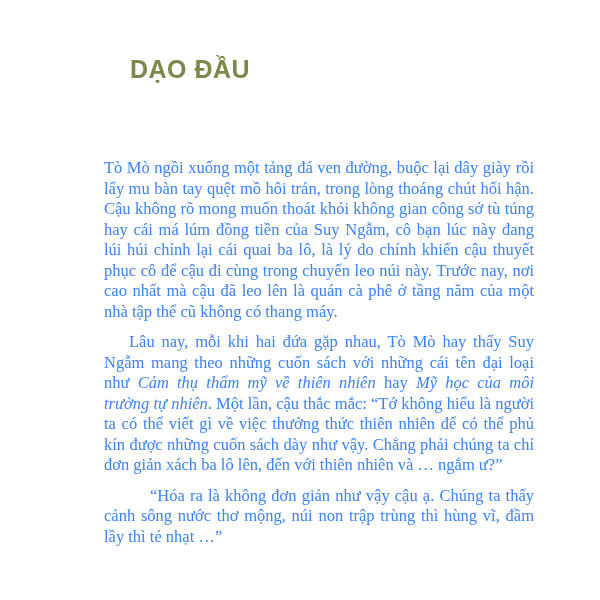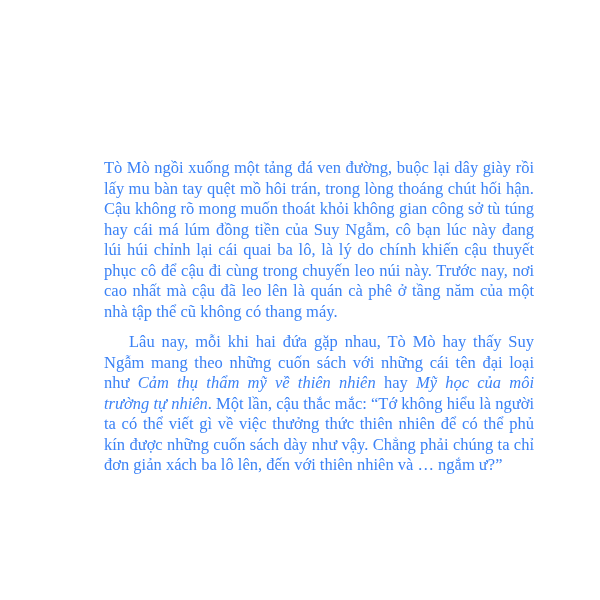--- a/index.html
+++ b/index.html
@@ -45,17 +45,19 @@
   }
   .indent-none   { text-indent: 0; }
   .indent-small  { text-indent: 25px; }
   .indent-large  { text-indent: 46px; }
   .seg-italic    { font-style: italic; margin-top: 47px; }
 </style>
 </head>
 <body>
 
 <div class="page">
+  <h1 class="chapter-title" style="color: rgb(123, 138, 74);">DẠO ĐẦU</h1>
   <div class="body-text" id="paragraphs">
       <p class="indent-none"><span class="seg-regular">Tò Mò ngồi xuống một tảng đá ven đường, buộc lại dây giày rồi lấy mu bàn tay quệt mồ hôi trán, trong lòng thoáng chút hối hận. Cậu không rõ mong muốn thoát khỏi không gian công sở tù túng hay cái má lúm đồng tiền của Suy Ngẫm, cô bạn lúc này đang lúi húi chỉnh lại cái quai ba lô, là lý do chính khiến cậu thuyết phục cô để cậu đi cùng trong chuyến leo núi này. Trước nay, nơi cao nhất mà cậu đã leo lên là quán cà phê ở tầng năm của một nhà tập thể cũ không có thang máy.</span></p>
       <p class="indent-small"><span class="seg-regular">Lâu nay, mỗi khi hai đứa gặp nhau, Tò Mò hay thấy Suy Ngẫm mang theo những cuốn sách với những cái tên đại loại như </span><span class="seg-italic">Cảm thụ thẩm mỹ về thiên nhiên</span><span class="seg-regular"> hay </span><span class="seg-italic">Mỹ học của môi trường tự nhiên</span><span class="seg-regular">. Một lần, cậu thắc mắc: “Tớ không hiểu là người ta có thể viết gì về việc thưởng thức thiên nhiên để có thể phủ kín được những cuốn sách dày như vậy. Chẳng phải chúng ta chỉ đơn giản xách ba lô lên, đến với thiên nhiên và … ngắm ư?”</span></p>
+      <p class="indent-large"><span class="seg-regular">“Hóa ra là không đơn giản như vậy cậu ạ. Chúng ta thấy cảnh sông nước thơ mộng, núi non trập trùng thì hùng vĩ, đầm lầy thì tẻ nhạt …”</span></p>
     </div>
 </div>
 
 </body></html>

